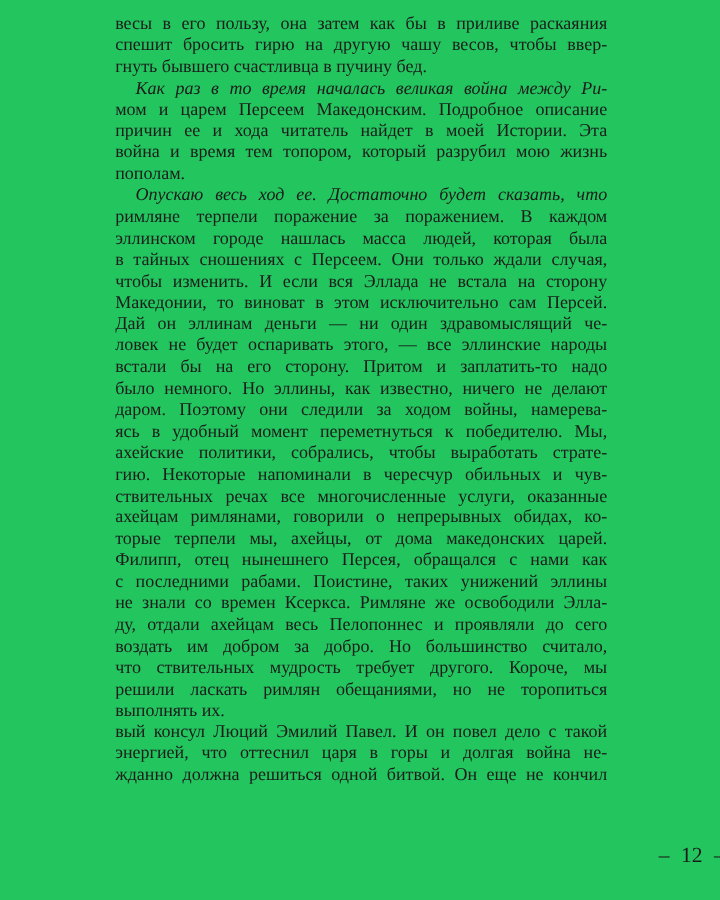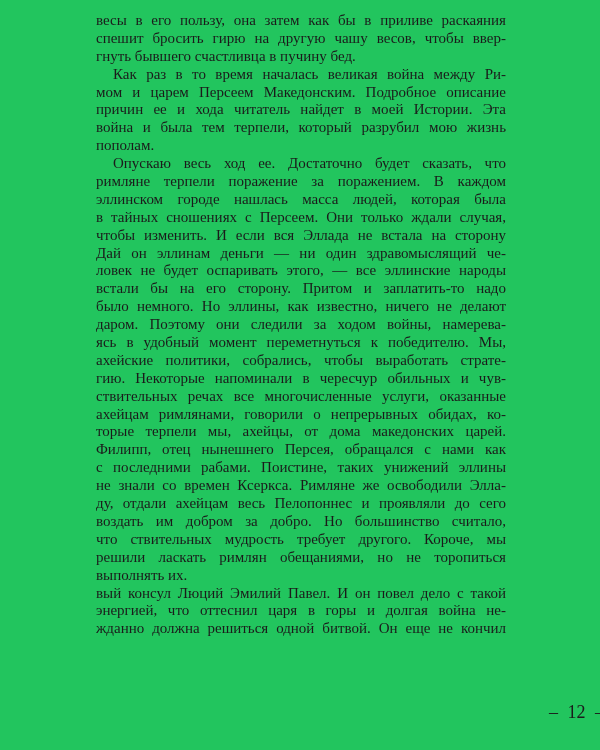--- a/index.html
+++ b/index.html
@@ -28,20 +28,21 @@
     font-size: 15px;
     line-height: 17.9px;
     height: 17.9px;
     overflow: hidden;
     text-align: justify;
     text-align-last: justify;
     text-rendering: optimizeLegibility;
   }
   .line.indent {
     text-indent: 17px;
+    font-style: italic;
   }
   .line.para-end {
     text-align: left;
     text-align-last: left;
   }
   .footer {
     position: absolute;
     left: 4px;
     top: 704px;
     width: 600px;
@@ -56,27 +57,28 @@
 <body>
 
 <div class="page">
   <div class="text-block" id="text-block">
       <div class="line">весы в его пользу, она затем как бы в приливе раскаяния</div>
       <div class="line">спешит бросить гирю на другую чашу весов, чтобы ввер-</div>
       <div class="line para-end">гнуть бывшего счастливца в пучину бед.</div>
       <div class="line indent">Как раз в то время началась великая война между Ри-</div>
       <div class="line">мом и царем Персеем Македонским. Подробное описание</div>
       <div class="line">причин ее и хода читатель найдет в моей Истории. Эта</div>
-      <div class="line">война и была тем терпели, который разрубил мою жизнь</div>
+      <div class="line">война и время тем топором, который разрубил мою жизнь</div>
       <div class="line para-end">пополам.</div>
       <div class="line indent">Опускаю весь ход ее. Достаточно будет сказать, что</div>
       <div class="line">римляне терпели поражение за поражением. В каждом</div>
       <div class="line">эллинском городе нашлась масса людей, которая была</div>
       <div class="line">в тайных сношениях с Персеем. Они только ждали случая,</div>
       <div class="line">чтобы изменить. И если вся Эллада не встала на сторону</div>
+      <div class="line">Македонии, то виноват в этом исключительно сам Персей.</div>
       <div class="line">Дай он эллинам деньги — ни один здравомыслящий че-</div>
       <div class="line">ловек не будет оспаривать этого, — все эллинские народы</div>
       <div class="line">встали бы на его сторону. Притом и заплатить-то надо</div>
       <div class="line">было немного. Но эллины, как известно, ничего не делают</div>
       <div class="line">даром. Поэтому они следили за ходом войны, намерева-</div>
       <div class="line">ясь в удобный момент переметнуться к победителю. Мы,</div>
       <div class="line">ахейские политики, собрались, чтобы выработать страте-</div>
       <div class="line">гию. Некоторые напоминали в чересчур обильных и чув-</div>
       <div class="line">ствительных речах все многочисленные услуги, оказанные</div>
       <div class="line">ахейцам римлянами, говорили о непрерывных обидах, ко-</div>

